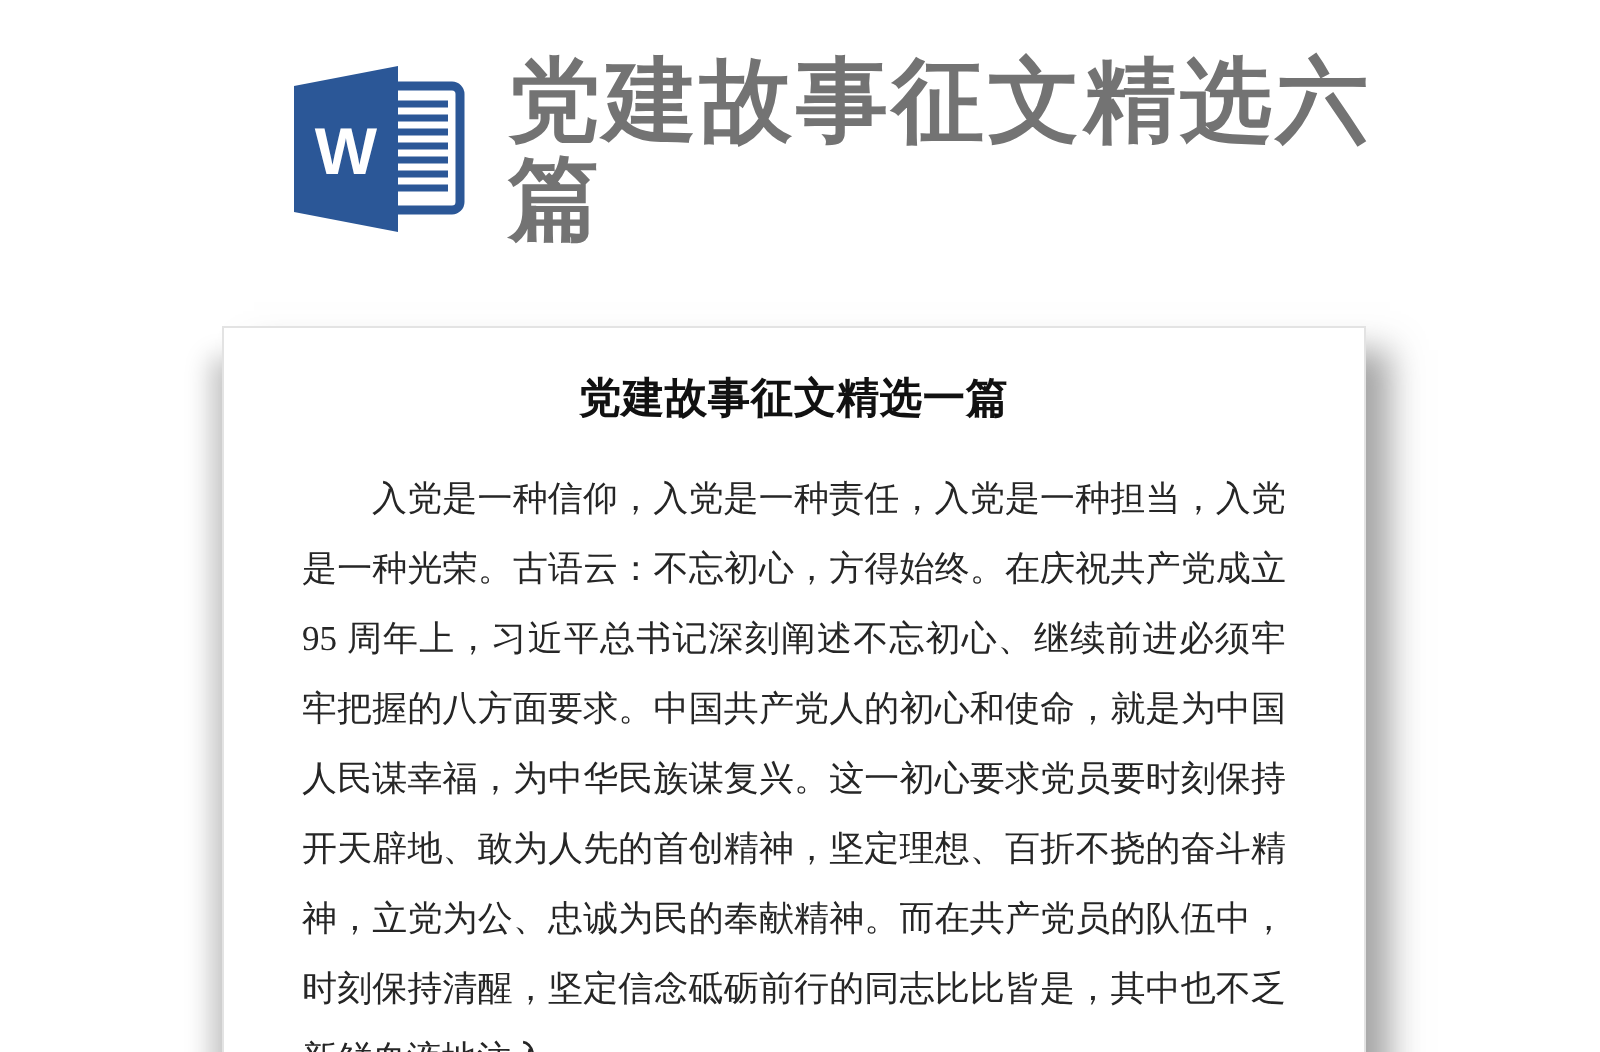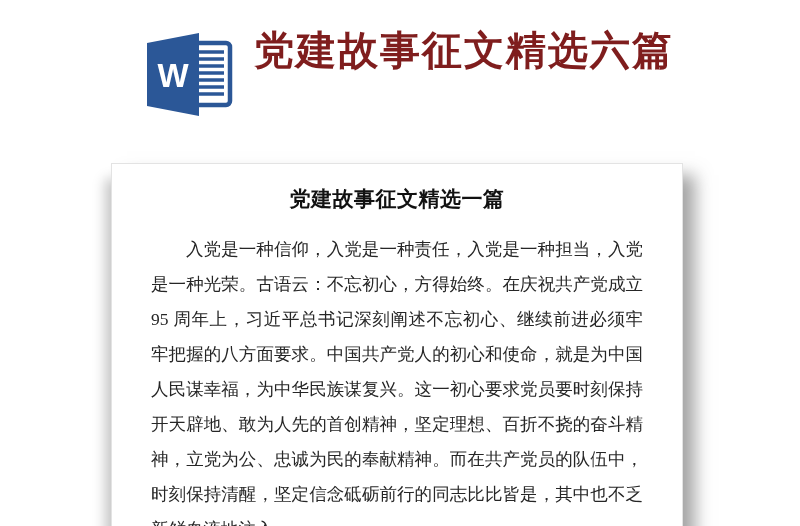--- a/index.html
+++ b/index.html
@@ -15,24 +15,24 @@
   .header { position: absolute; left: 0; top: 0; width: 800px; height: 140px; }
   .word-icon {
     position: absolute; left: 140px; top: 32px;
     width: 93px; height: 84px;
     display: block;
   }
   .header-title {
     position: absolute; left: 254px; top: 26px;
     width: 442px;
     font-family: "Liberation Sans", sans-serif;
-    font-size: 40px; font-weight: 700;
+    font-size: 46px; font-weight: 700;
     line-height: 49px;
     letter-spacing: 2px;
-    color: #7f1d1d;
+    color: #737373;
     word-break: break-all;
   }
 
   
   .doc-page {
     position: absolute; left: 111px; top: 163px;
     width: 572px; height: 410px;
     background: #ffffff;
     border: 1px solid #e3e3e3;
     box-shadow: 14px 10px 16px -2px rgba(90,90,90,0.55),

